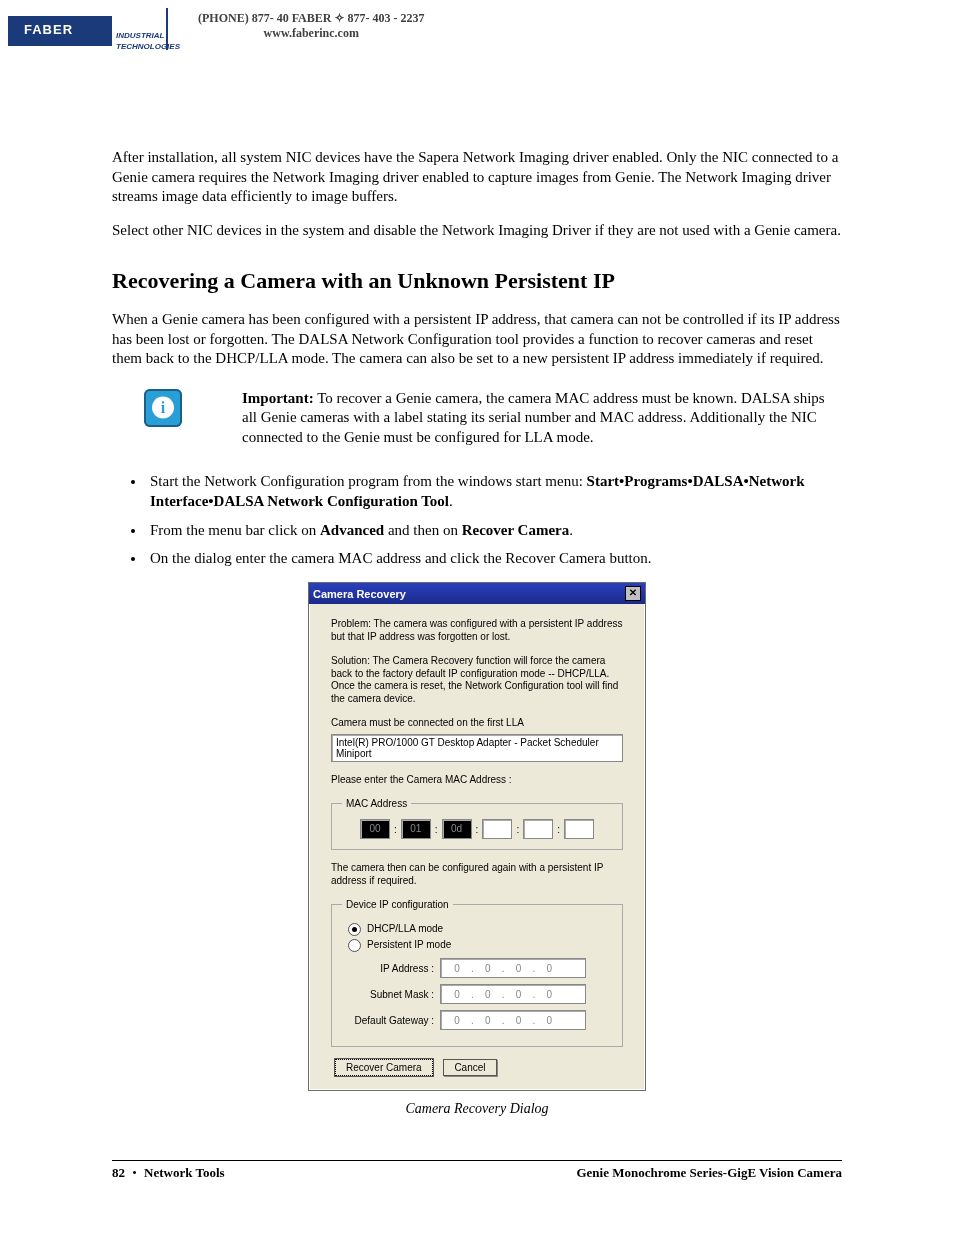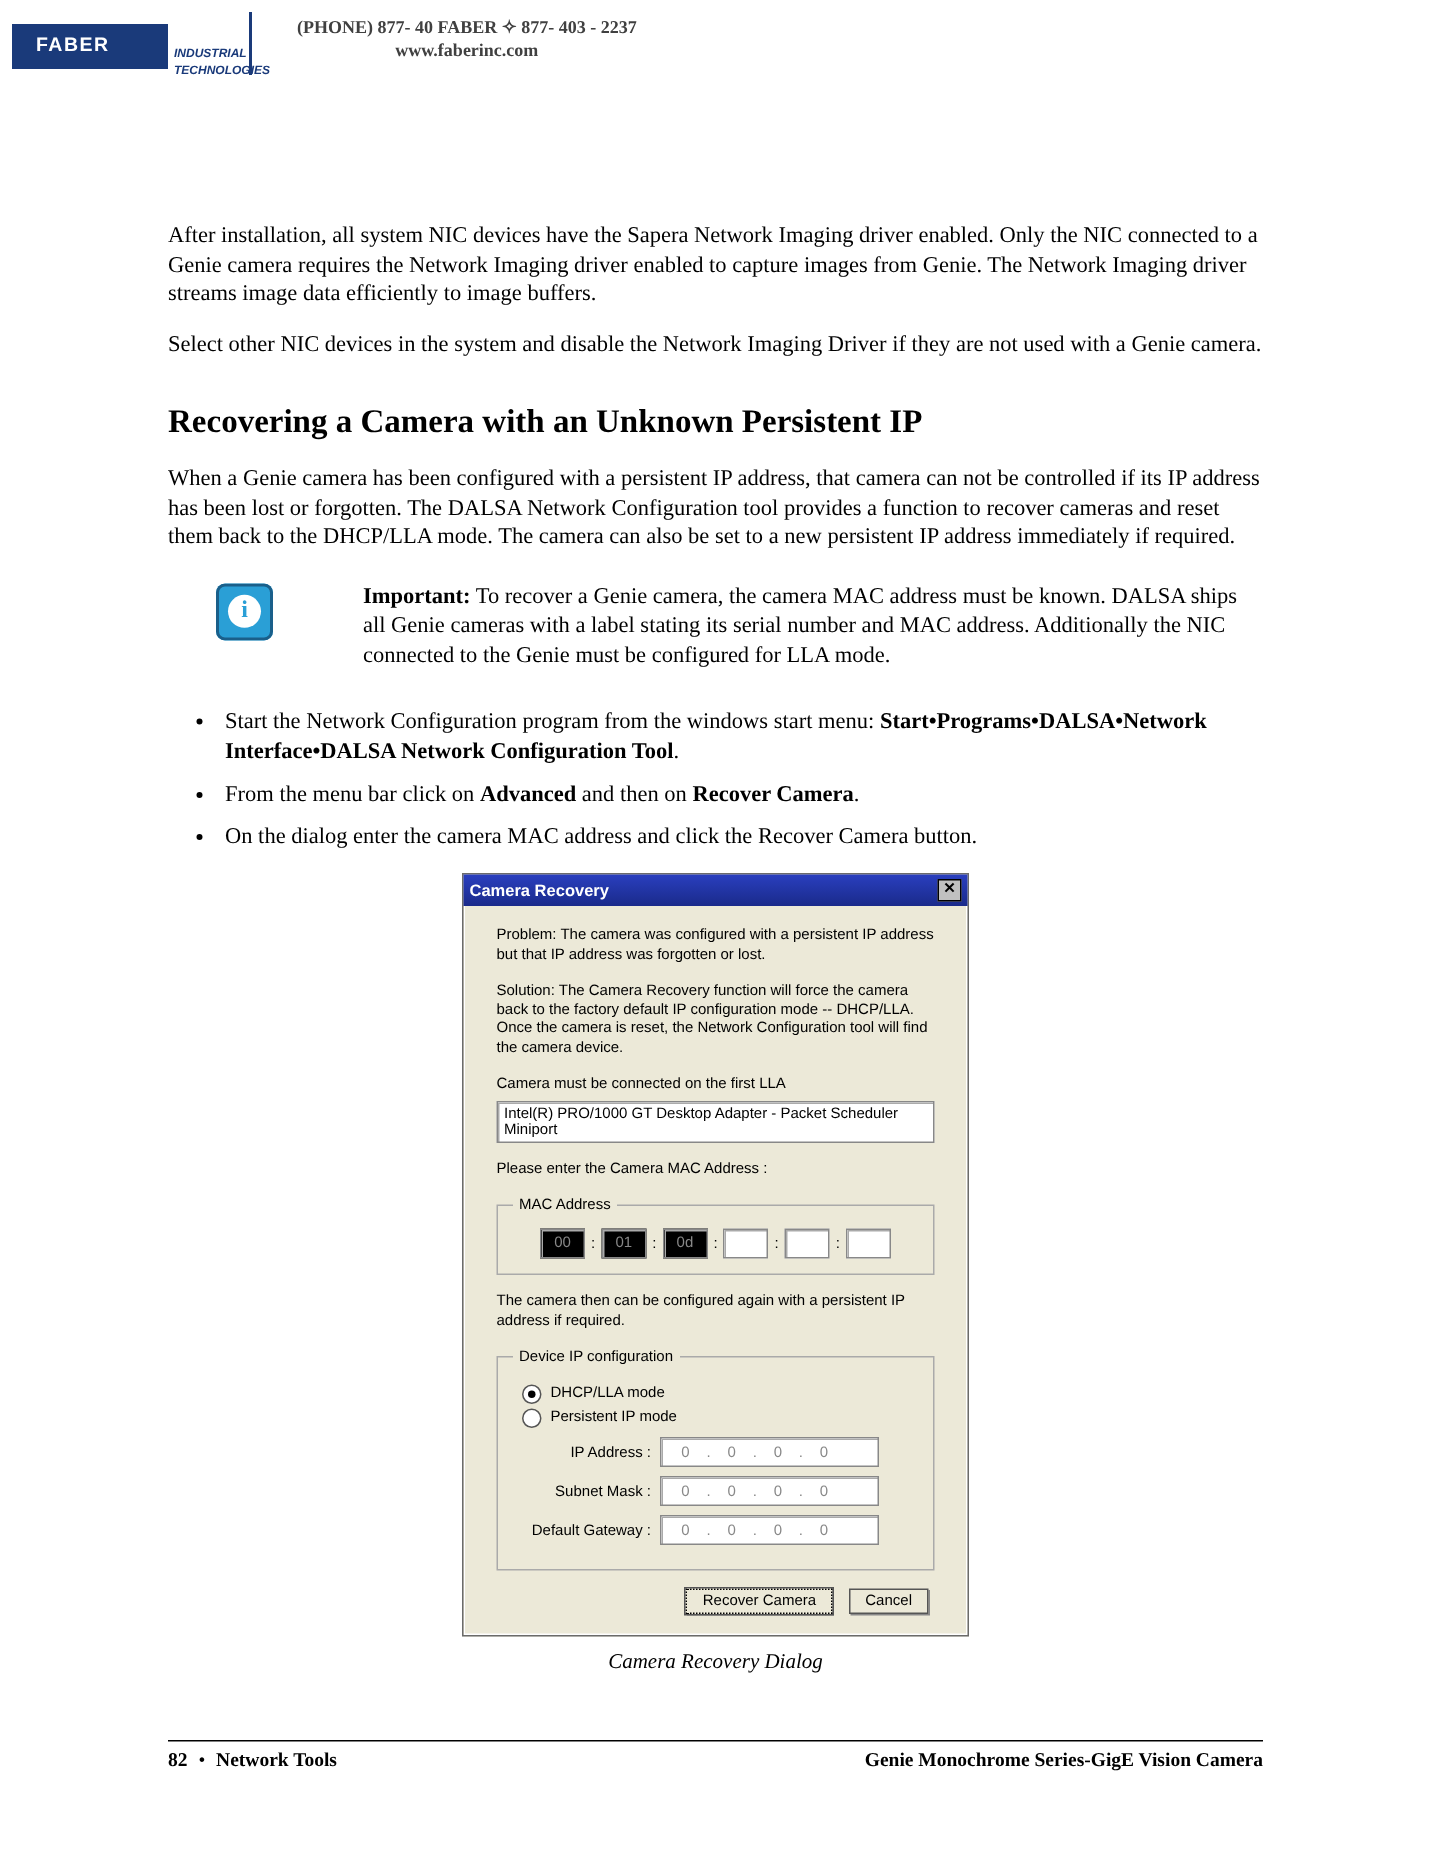--- a/index.html
+++ b/index.html
@@ -185,21 +185,21 @@
   .ip-field {
     display:flex; align-items:center;
     border:1px solid #888; background:#fff;
     box-shadow: inset 1px 1px 0 #aaa;
     padding: 0 2px;
     width: 140px;
     height: 18px;
   }
   .ip-oct { width: 28px; text-align:center; font-size:10px; color:#888; }
   .ip-dot { color:#888; }
-  .dlg-buttons { text-align:right; margin-top: 2px; }
+  .dlg-buttons { text-align:left; margin-top: 2px; }
   .dlg-btn {
     display:inline-block;
     border: 1px solid #555;
     background: #ece9d8;
     font-size: 10px;
     padding: 2px 10px;
     margin: 0 4px;
     box-shadow: 1px 1px 0 #888;
   }
   .dlg-btn.default { border: 1px dotted #000; outline: 1px solid #555; }

